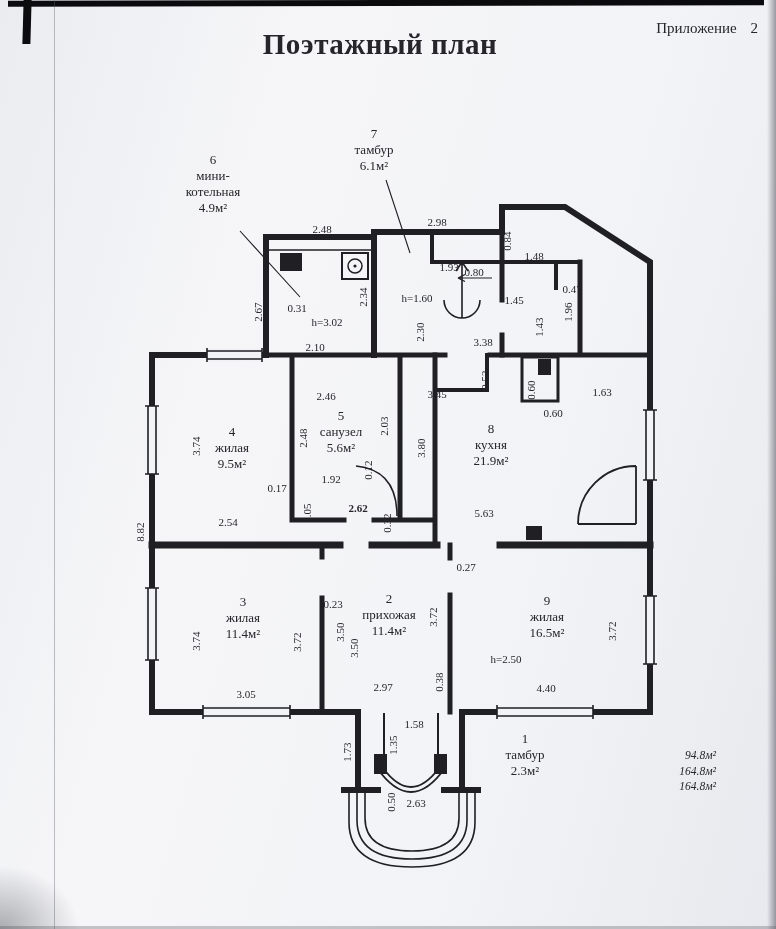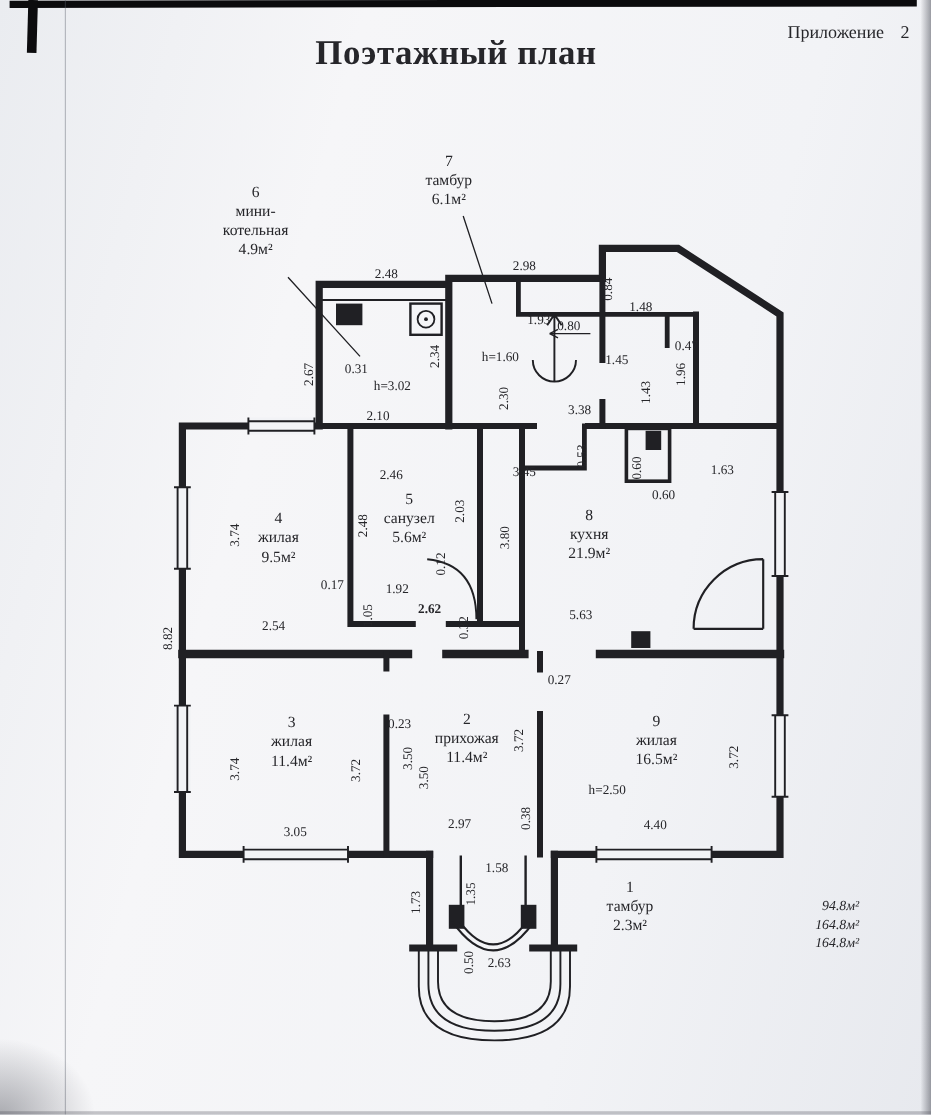--- a/index.html
+++ b/index.html
@@ -184,21 +184,21 @@
       <span class="dim" style="left: 437px; top: 394px;">3.45</span>
       <span class="dim v" style="left: 485px; top: 380px;">0.53</span>
       <span class="dim v" style="left: 531px; top: 390px;">0.60</span>
       <span class="dim" style="left: 602px; top: 392px;">1.63</span>
       <span class="dim" style="left: 553px; top: 413px;">0.60</span>
       <span class="dim" style="left: 326px; top: 396px;">2.46</span>
       <span class="dim v" style="left: 303px; top: 438px;">2.48</span>
       <span class="dim v" style="left: 384px; top: 426px;">2.03</span>
       <span class="dim v" style="left: 421px; top: 448px;">3.80</span>
       <span class="dim v" style="left: 196px; top: 446px;">3.74</span>
-      <span class="dim" style="left: 331px; top: 479px; margin-top: 12px;">1.92</span>
+      <span class="dim" style="left: 331px; top: 479px;">1.92</span>
       <span class="dim v" style="left: 368px; top: 470px;">0.12</span>
       <span class="dim" style="left: 277px; top: 488px;">0.17</span>
       <span class="dim" style="left: 358px; top: 508px; font-weight: bold;">2.62</span>
       <span class="dim v" style="left: 387px; top: 523px;">0.32</span>
       <span class="dim" style="left: 484px; top: 513px;">5.63</span>
       <span class="dim v" style="left: 307px; top: 513px;">1.05</span>
       <span class="dim" style="left: 228px; top: 522px;">2.54</span>
       <span class="dim v" style="left: 140px; top: 532px;">8.82</span>
       <span class="dim" style="left: 466px; top: 567px;">0.27</span>
       <span class="dim" style="left: 333px; top: 604px;">0.23</span>

